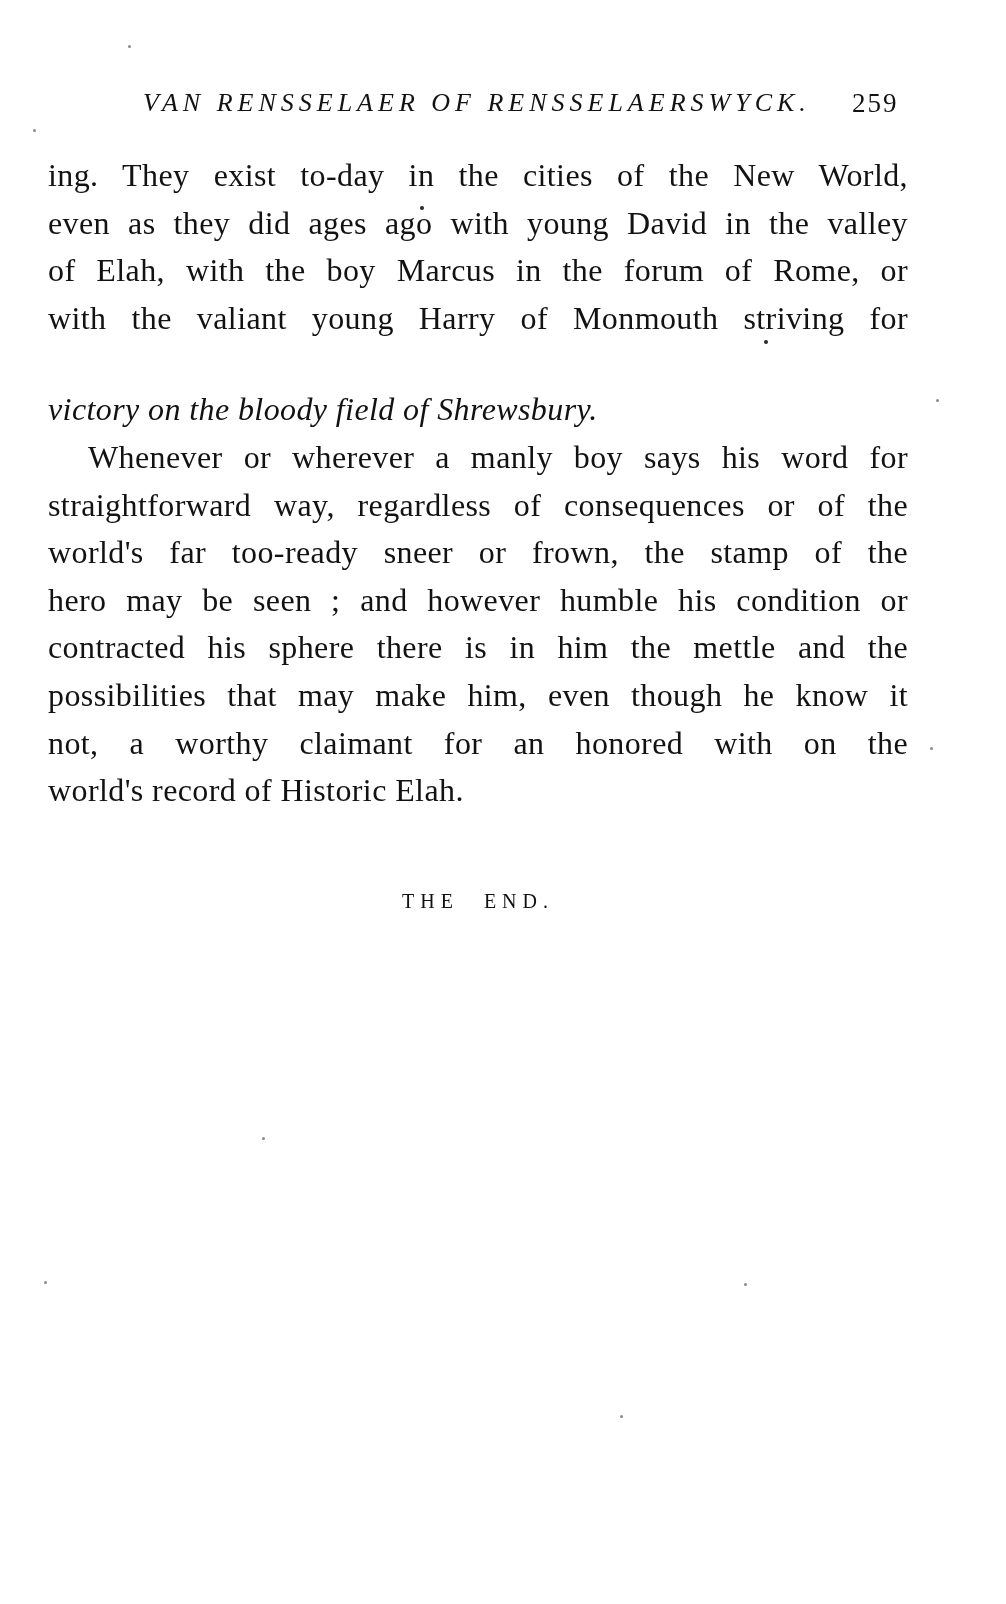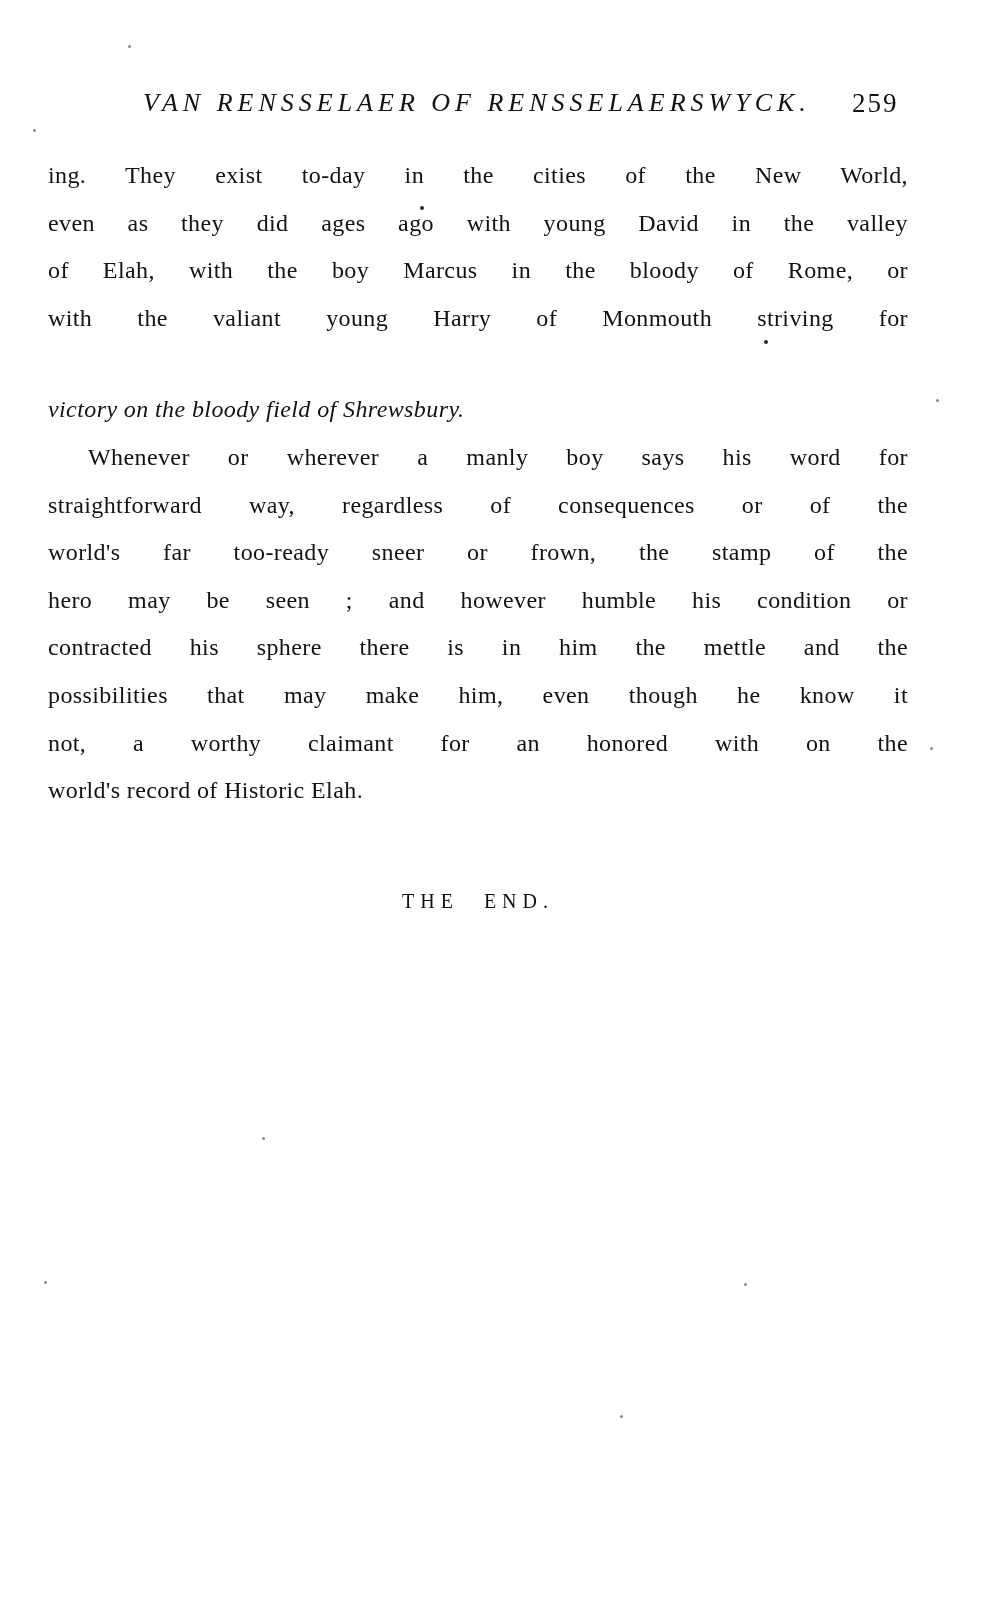--- a/index.html
+++ b/index.html
@@ -37,21 +37,21 @@
     left: 852px;
     top: 0;
     font-size: 27px;
     letter-spacing: 2px;
   }
   .body-text {
     position: absolute;
     top: 152px;
     left: 48px;
     width: 860px;
-    font-size: 24px;
+    font-size: 32px;
     line-height: 47.6px;
     letter-spacing: 0.4px;
   }
   .line {
     height: 47.6px;
     white-space: nowrap;
   }
   .line.just {
     white-space: normal;
     text-align: justify;
@@ -92,21 +92,21 @@
 <div class="page">
 
   <div class="header">
     <span class="running-title">VAN RENSSELAER OF RENSSELAERSWYCK.</span>
     <span class="page-number">259</span>
   </div>
 
   <div class="body-text">
     <div class="line just">ing.  They exist to-day in the cities of the New World,</div>
     <div class="line just">even as they did ages ago with young David in the valley</div>
-    <div class="line just">of Elah, with the boy Marcus in the bloody of Rome, or</div>
+    <div class="line just">of Elah, with the boy Marcus in the forum of Rome, or</div>
     <div class="line just">with the valiant young Harry of Monmouth striving for</div>
     <div class="line para-last italic">victory on the bloody field of Shrewsbury.</div>
     <div class="line just indent">Whenever or wherever a manly boy says his word for</div>
     <div class="line just">straightforward way, regardless of consequences or of the</div>
     <div class="line just">world's far too-ready sneer or frown, the stamp of the</div>
     <div class="line just">hero may be seen ; and however humble his condition or</div>
     <div class="line just">contracted his sphere there is in him the mettle and the</div>
     <div class="line just">possibilities that may make him, even though he know it</div>
     <div class="line just">not, a worthy claimant for an honored with on the</div>
     <div class="line para-last">world's record of Historic Elah.</div>

